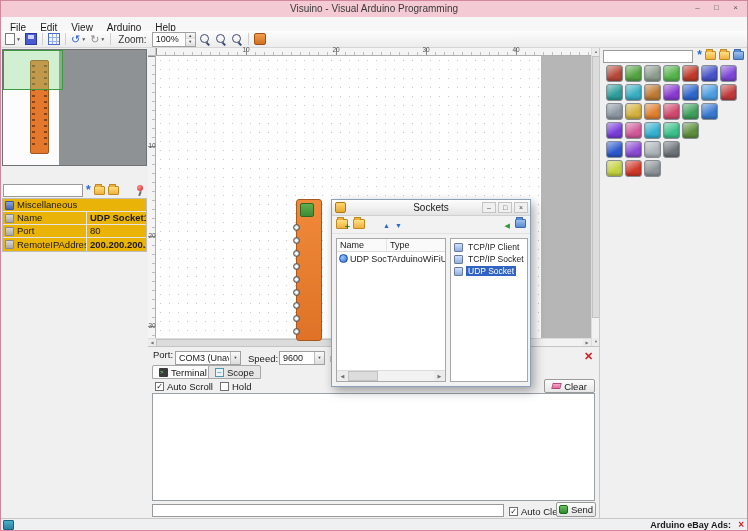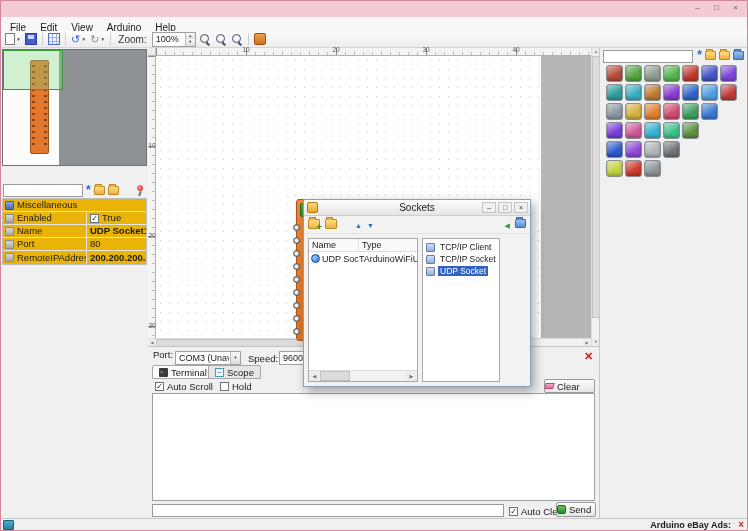--- a/index.html
+++ b/index.html
@@ -90,21 +90,21 @@
 .pins i:nth-child(4){top:63px}.pins i:nth-child(5){top:76px}.pins i:nth-child(6){top:89px}
 .pins i:nth-child(7){top:102px}.pins i:nth-child(8){top:115px}.pins i:nth-child(9){top:128px}
 .vscroll{left:590px;top:47px;width:8px;height:298px;background:#f2f2f2;border-left:1px solid #dcdcdc}
 .hscroll{left:147px;top:337px;width:443px;height:8px;background:#f2f2f2;border-top:1px solid #dcdcdc}
 .sbtn{position:absolute;width:8px;height:8px;font-size:4px;line-height:8px;text-align:center;color:#707070;background:#ececec}
 .vs-up{top:0;left:0}.vs-down{bottom:0;left:0}.hs-left{left:0;top:0}.hs-right{right:0;top:0}
 .vs-thumb{position:absolute;left:0;top:8px;width:8px;height:262px;background:#dcdcdc;border:1px solid #c2c2c2}
 .hs-thumb{position:absolute;left:8px;top:0;width:365px;height:8px;background:#dcdcdc;border:1px solid #c2c2c2}
 
 
-.dialog{left:302px;top:198px;width:228px;height:188px;background:#f2f2f2;border:1px solid #8aa0b8;box-shadow:3px 4px 10px rgba(0,0,0,.35);z-index:40}
+.dialog{left:330px;top:198px;width:200px;height:188px;background:#f2f2f2;border:1px solid #8aa0b8;box-shadow:3px 4px 10px rgba(0,0,0,.35);z-index:40}
 .dlg-title{position:absolute;left:0;top:0;right:0;height:16px;background:linear-gradient(#fdfdfd,#e4e4e4);border-bottom:1px solid #d0d0d0;text-align:center;font-size:10px;line-height:15px}
 .dlg-icon{position:absolute;left:3px;top:2px;width:11px;height:11px;background:linear-gradient(#ffd870,#e8a830);border:1px solid #b07810;border-radius:2px}
 .dlg-btns{position:absolute;right:2px;top:2px;display:flex;gap:2px}
 .dlg-btn{width:14px;height:11px;background:#f0f0f0;border:1px solid #c4c4c4;font-size:7px;line-height:9px;text-align:center;color:#444}
 .dlg-toolbar{position:absolute;left:0;top:16px;right:0;height:18px;display:flex;align-items:center;padding:0 4px;gap:5px;border-bottom:1px solid #e2e2e2}
 .gap8{width:8px}
 .dlg-spacer{flex:1}
 .arrg{font-size:7px;color:#2a6ad0}
 .arrg.green{color:#2a9a3a}
 .dlg-list{position:absolute;left:4px;top:38px;width:110px;height:144px;background:#fff;border:1px solid #a8a8a8;overflow:hidden}
@@ -132,21 +132,21 @@
 .combo .val{position:absolute;left:3px;top:1px;right:11px;font-size:9px;white-space:nowrap;overflow:hidden}
 .combo .arrow{position:absolute;right:0;top:0;bottom:0;width:10px;background:linear-gradient(#fafafa,#ddd);border-left:1px solid #bdbdbd;font-size:4px;color:#444;text-align:center;line-height:12px}
 .xbtn{position:absolute;left:436px;top:3px;color:#d02020;font-weight:bold;font-size:11px}
 .tab{position:absolute;display:flex;align-items:center;gap:3px;font-size:9.5px;border:1px solid #a8a8a8;background:#e6e6e6;padding:0 6px;height:14px;border-radius:2px 2px 0 0;top:18px}
 .tab.active{background:#fbfbfb}
 .i-term{width:9px;height:9px;background:#3a3a3a;border-radius:1px;position:relative}
 .i-term::after{content:">";position:absolute;left:1px;top:0;color:#8f8;font-size:6px;line-height:9px}
 .i-scope{width:9px;height:9px;background:#e8f4f8;border:1px solid #4a9ab0;position:relative}
 .i-scope::after{content:"~";position:absolute;left:1px;top:-1px;color:#1a7a9a;font-size:8px}
 .cbrow{position:absolute;display:flex;align-items:center;gap:3px;font-size:9.5px}
-.btn{position:absolute;display:flex;align-items:center;gap:3px;background:linear-gradient(#fcfcfc,#e6e6e6);border:1px solid #9a9a9a;border-radius:2px;font-size:9.5px}
+.btn{position:absolute;display:flex;align-items:center;justify-content:center;gap:3px;background:linear-gradient(#fcfcfc,#e6e6e6);border:1px solid #9a9a9a;border-radius:2px;font-size:9.5px}
 .i-eraser{width:9px;height:6px;background:linear-gradient(#f8a8c8,#e06a9a);border:1px solid #b04a7a;transform:skewX(-15deg)}
 .i-send{width:9px;height:9px;background:linear-gradient(#6fc05f,#2a8a2a);border:1px solid #1a6a1a;border-radius:2px}
 .terminal{position:absolute;left:4px;top:46px;width:443px;height:108px;background:#fff;border:1px solid #9aa0a6}
 .sendinput{position:absolute;left:4px;top:157px;width:352px;height:13px;border:1px solid #9a9a9a;background:#fff;font-size:9px;padding:0 2px;font-family:inherit}
 
 
 .rightpanel{left:598px;top:47px;width:148px;height:470px;background:#f0f0f0;border-left:1px solid #c8c8c8}
 .rsearch{position:absolute;left:3px;top:2px;width:90px}
 .ricons{position:absolute;right:3px;top:2px;display:flex;align-items:center;gap:3px}
 .palette{position:absolute;left:6px;top:17px;width:140px}
@@ -158,20 +158,21 @@
 .sb-icon{position:absolute;left:2px;top:1px;width:11px;height:10px;background:linear-gradient(#4ab0c8,#2a80a0);border:1px solid #1a6080;border-radius:1px}
 .ads{position:absolute;right:16px;top:1px;font-weight:bold;font-size:9px}
 .sb-close{position:absolute;right:3px;top:0;color:#d02020;font-weight:bold;font-size:10px}
 </style>
 </head>
 <body>
 
 <div class="window">
 
   <div class="abs titlebar">
+    <span>Visuino - Visual Arduino Programming</span>
     <span class="winbtns">
       <span class="winbtn">–</span>
       <span class="winbtn">□</span>
       <span class="winbtn">×</span>
     </span>
   </div>
 
   <div class="abs menubar">
 
   <span class="menuitem">File</span>
@@ -238,30 +239,20 @@
     <span class="spark">*</span>
     <span class="i-folder sm"></span>
     <span class="i-folder sm"></span>
     <span class="i-pin"></span>
   </div>
 
   <div class="abs propgrid">
     <div class="prow pcat">
       <span class="picn icat"></span>
       <span>Miscellaneous</span>
-    </div>
-    <div class="prow">
-      <span class="pname">
-          <span class="picn ig"></span>
-          <span>Enabled</span>
-        </span>
-      <span class="pval">
-          <span class="cb on"></span>
-          <span>True</span>
-        </span>
     </div>
     <div class="prow">
       <span class="pname">
           <span class="picn ig"></span>
           <span>Name</span>
         </span>
       <span class="pval bold">
           <span>UDP Socket1</span>
         </span>
     </div>

